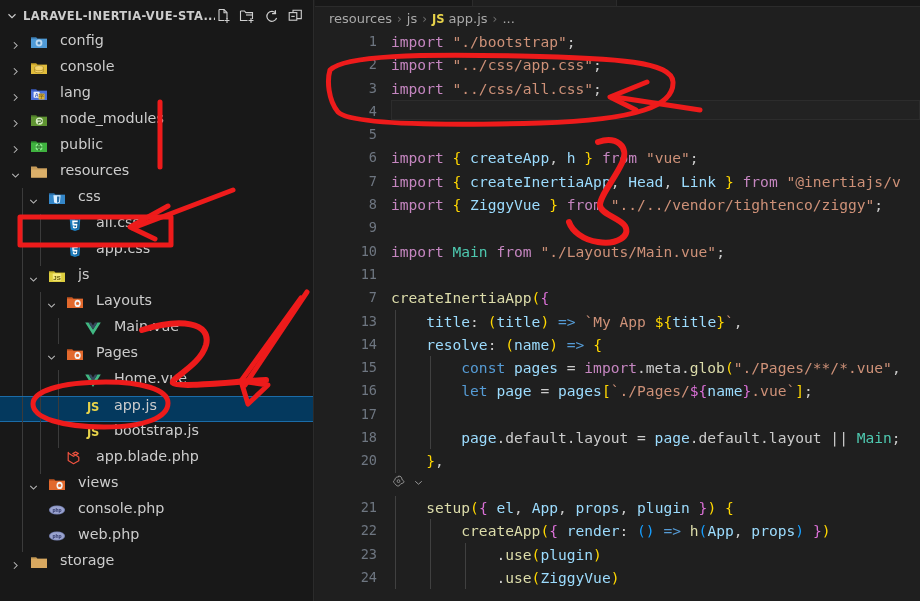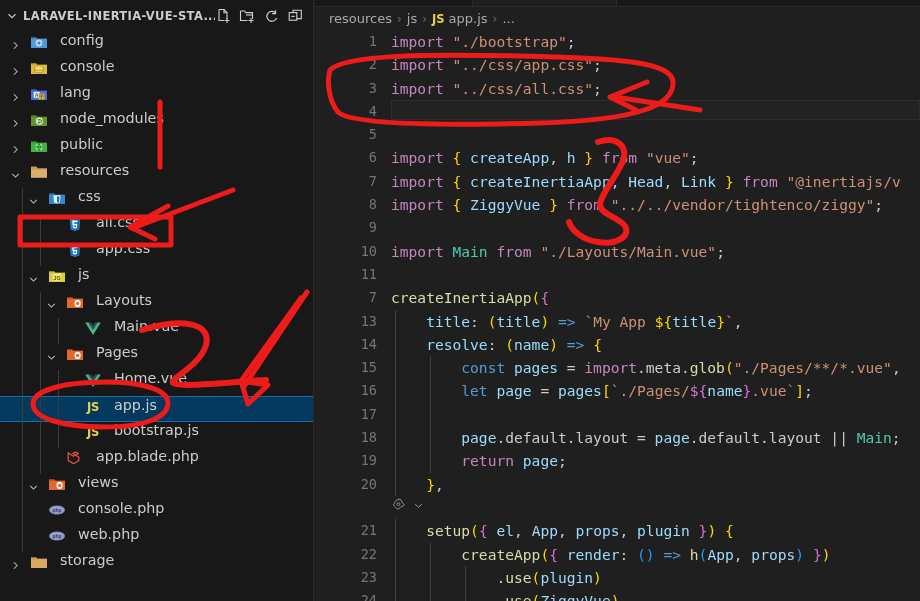--- a/index.html
+++ b/index.html
@@ -517,21 +517,20 @@
         <div class="cl"><span class="gut">9</span><span class="txt"></span></div>
         <div class="cl"><span class="gut">10</span><span class="txt"><span class="k">import</span><span class="pun"> </span><span class="cls">Main</span><span class="pun"> </span><span class="k">from</span><span class="pun"> </span><span class="str">"./Layouts/Main.vue"</span><span class="pun">;</span></span></div>
         <div class="cl"><span class="gut">11</span><span class="txt"></span></div>
         <div class="cl"><span class="gut">7</span><span class="txt"><span class="fn">createInertiaApp</span><span class="br1">(</span><span class="br2">{</span></span></div>
         <div class="cl"><span class="gut">13</span><span class="ig" style="left: 80px;"></span><span class="txt"><span class="pun">    </span><span class="var">title</span><span class="pun">: </span><span class="br1">(</span><span class="var">title</span><span class="br1">)</span><span class="pun"> </span><span class="kb">=&gt;</span><span class="pun"> </span><span class="str">`My App </span><span class="br1">${</span><span class="var">title</span><span class="br1">}</span><span class="str">`</span><span class="pun">,</span></span></div>
         <div class="cl"><span class="gut">14</span><span class="ig" style="left: 80px;"></span><span class="txt"><span class="pun">    </span><span class="var">resolve</span><span class="pun">: </span><span class="br1">(</span><span class="var">name</span><span class="br1">)</span><span class="pun"> </span><span class="kb">=&gt;</span><span class="pun"> </span><span class="br1">{</span></span></div>
         <div class="cl"><span class="gut">15</span><span class="ig" style="left: 80px;"></span><span class="ig" style="left: 115px;"></span><span class="txt"><span class="pun">        </span><span class="kb">const</span><span class="pun"> </span><span class="var">pages</span><span class="pun"> = </span><span class="k">import</span><span class="pun">.meta.</span><span class="fn">glob</span><span class="br1">(</span><span class="str">"./Pages/**/*.vue"</span><span class="pun">,</span></span></div>
         <div class="cl"><span class="gut">16</span><span class="ig" style="left: 80px;"></span><span class="ig" style="left: 115px;"></span><span class="txt"><span class="pun">        </span><span class="kb">let</span><span class="pun"> </span><span class="var">page</span><span class="pun"> = </span><span class="var">pages</span><span class="br1">[</span><span class="str">`./Pages/</span><span class="br2">${</span><span class="var">name</span><span class="br2">}</span><span class="str">.vue`</span><span class="br1">]</span><span class="pun">;</span></span></div>
         <div class="cl"><span class="gut">17</span><span class="ig" style="left: 80px;"></span><span class="ig" style="left: 115px;"></span><span class="txt"></span></div>
         <div class="cl"><span class="gut">18</span><span class="ig" style="left: 80px;"></span><span class="ig" style="left: 115px;"></span><span class="txt"><span class="pun">        </span><span class="var">page</span><span class="pun">.default.layout = </span><span class="var">page</span><span class="pun">.default.layout || </span><span class="cls">Main</span><span class="pun">;</span></span></div>
-        <div class="cl"><span class="gut">19</span><span class="ig" style="left: 80px;"></span><span class="ig" style="left: 115px;"></span><span class="txt"><span class="pun">        </span><span class="k">return</span><span class="pun"> </span><span class="var">page</span><span class="pun">;</span></span></div>
         <div class="cl"><span class="gut">20</span><span class="ig" style="left: 80px;"></span><span class="txt"><span class="pun">    </span><span class="br1">}</span><span class="pun">,</span></span></div>
         <div class="cl"><span class="codelens"><span><svg width="15" height="15" viewBox="0 0 16 16">
                 <path d="M8 2.2c2.4 0 3.6 1.4 3.6 3.1 0 1 .7 1.2 1.4 1.6.9.5 1.1 1.6.3 2.4-.9.9-2 .6-2.9 1.2-.9.6-.8 1.9-2.2 2.2-1.7.4-3-.7-3.4-1.9-.3-.9-1.6-.9-2-1.9-.4-1 .3-1.9 1-2.4.7-.5.5-1.3.9-2 .5-.9 1.6-1.4 3.3-1.4z" fill="none" stroke="#9a9a9a" stroke-width="1"></path>
                 <circle cx="8" cy="7.6" r="1.5" fill="none" stroke="#9a9a9a" stroke-width=".9"></circle>
               </svg></span><span><svg width="13" height="13" viewBox="0 0 16 16">
                 <path d="M4 6.5l4 3.6 4-3.6" fill="none" stroke="#9a9a9a" stroke-width="1.2"></path>
               </svg></span></span></div>
         <div class="cl"><span class="gut">21</span><span class="ig" style="left: 80px;"></span><span class="txt"><span class="pun">    </span><span class="fn">setup</span><span class="br1">(</span><span class="br2">{</span><span class="var"> el</span><span class="pun">, </span><span class="var">App</span><span class="pun">, </span><span class="var">props</span><span class="pun">, </span><span class="var">plugin</span><span class="pun"> </span><span class="br2">}</span><span class="br1">)</span><span class="pun"> </span><span class="br1">{</span></span></div>
         <div class="cl"><span class="gut">22</span><span class="ig" style="left: 80px;"></span><span class="ig" style="left: 115px;"></span><span class="txt"><span class="pun">        </span><span class="fn">createApp</span><span class="br1">(</span><span class="br2">{</span><span class="pun"> </span><span class="var">render</span><span class="pun">: </span><span class="br3">()</span><span class="pun"> </span><span class="kb">=&gt;</span><span class="pun"> </span><span class="fn">h</span><span class="br3">(</span><span class="var">App</span><span class="pun">, </span><span class="var">props</span><span class="br3">)</span><span class="pun"> </span><span class="br2">}</span><span class="br1">)</span></span></div>
         <div class="cl"><span class="gut">23</span><span class="ig" style="left: 80px;"></span><span class="ig" style="left: 115px;"></span><span class="ig" style="left: 150px;"></span><span class="txt"><span class="pun">            .</span><span class="fn">use</span><span class="br1">(</span><span class="var">plugin</span><span class="br1">)</span></span></div>

